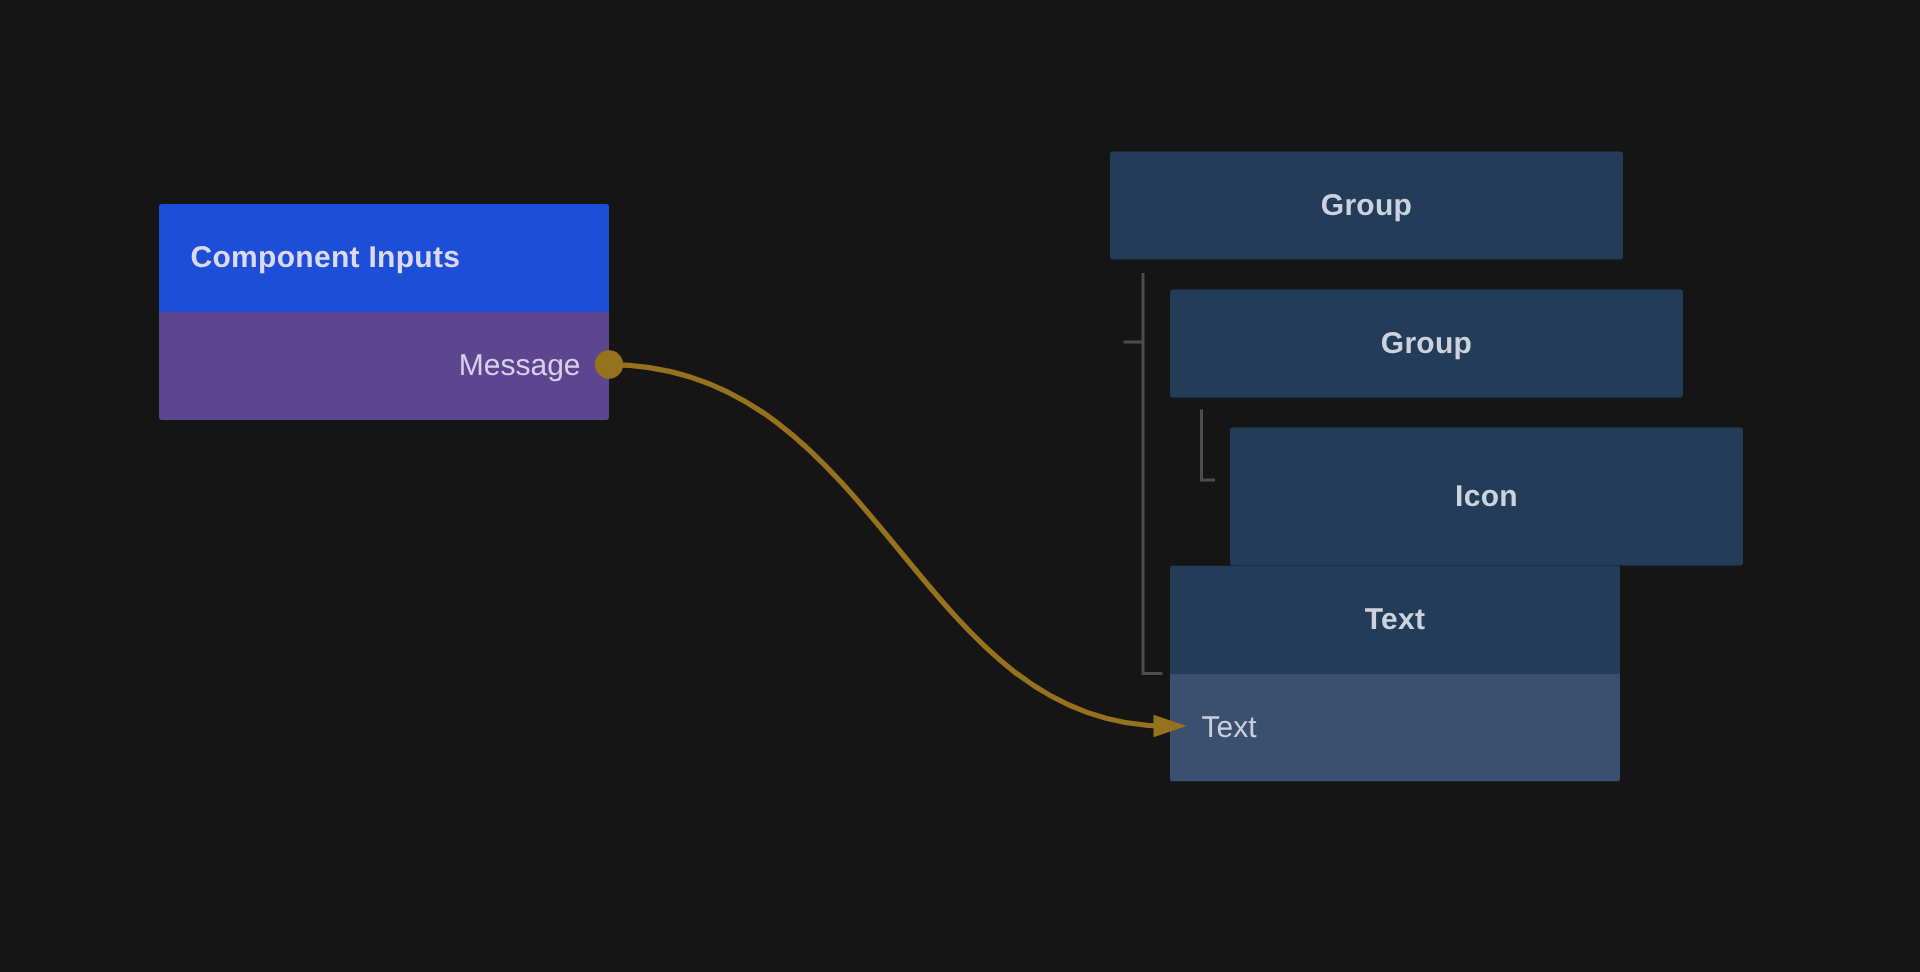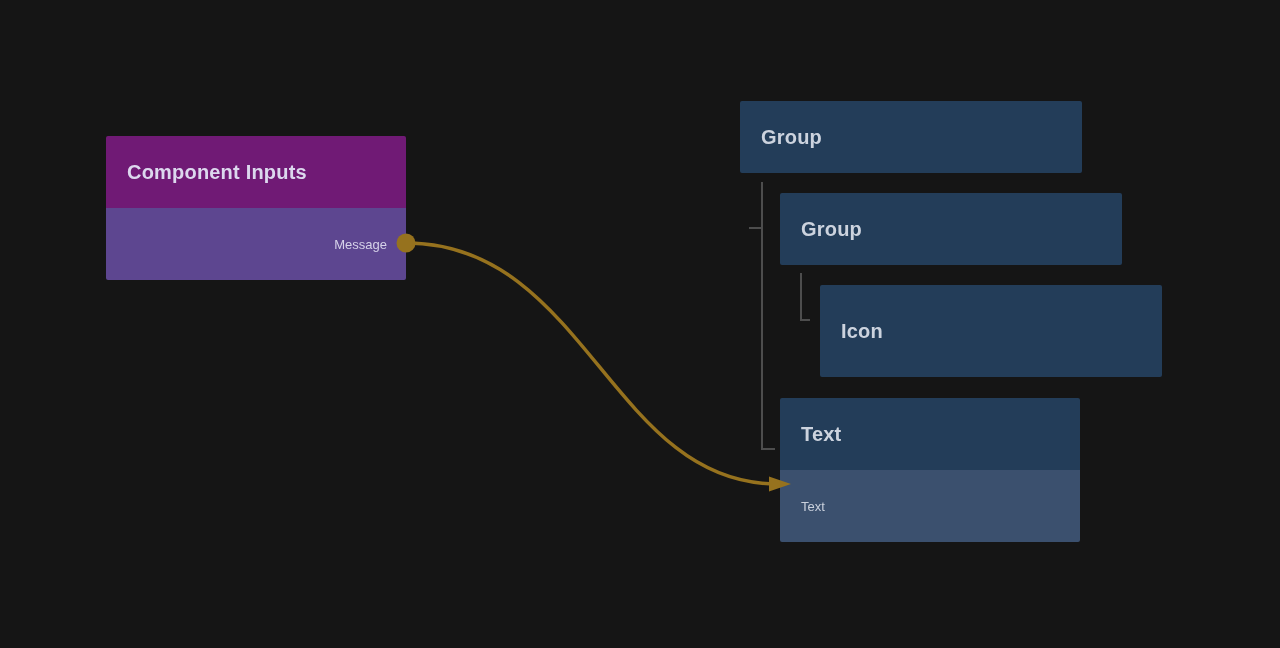--- a/index.html
+++ b/index.html
@@ -30,49 +30,49 @@
     padding: 0 21px;
     font-size: 20px;
     font-weight: 700;
     letter-spacing: 0.2px;
   }
   .node-row {
     height: 72px;
     display: flex;
     align-items: center;
     padding: 0 19px;
-    font-size: 13px;
+    font-size: 20px;
     font-weight: 400;
   }
 
   
   .purple-node { left: 106px; top: 136px; }
   .purple-node .node-header {
-    background: #701a75;
+    background: #1d4ed8;
     color: #dcd8ee;
   }
   .purple-node .node-row {
     background: #5d4690;
     color: #d6d2e9;
     justify-content: flex-end;
   }
 
   
   .blue { background: #233d59; }
-  .blue-header { color: #ccd3de; }
+  .blue-header { color: #ccd3de; justify-content: center; }
   .blue-row {
     background: #3b506e;
     color: #c9d0dc;
     padding-left: 21px;
     justify-content: flex-start;
   }
   .group1-node { left: 740px; top: 101px; height: 72px; }
   .group2-node { left: 780px; top: 193px; height: 72px; }
   .icon-node   { left: 820px; top: 285px; height: 92px; }
-  .text-node   { left: 780px; top: 398px; }
+  .text-node   { left: 780px; top: 377px; }
 
   
   .overlay {
     position: absolute;
     left: 0;
     top: 0;
     z-index: 5;
     pointer-events: none;
   }
   .nodes-layer { position: absolute; inset: 0; z-index: 1; }

